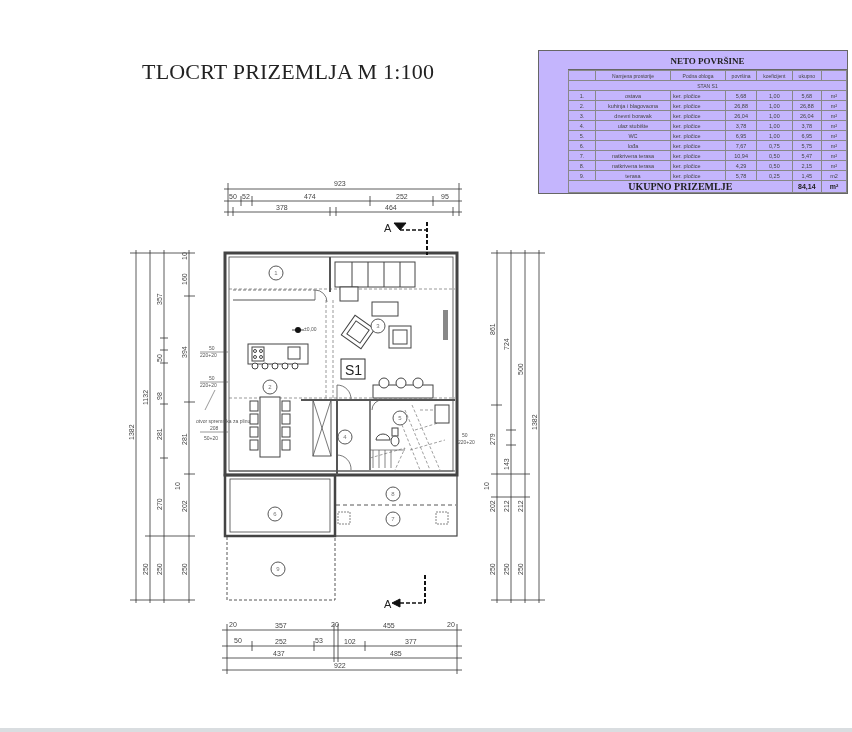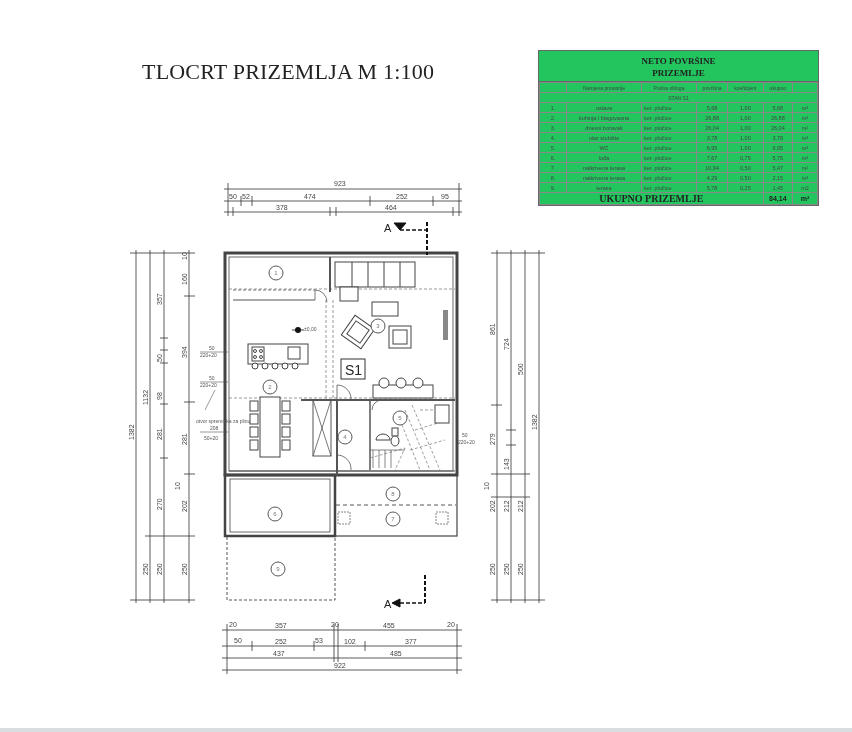--- a/index.html
+++ b/index.html
@@ -10,21 +10,21 @@
     color: #222;
   }
   .title {
     position: absolute; left: 142px; top: 44px;
     font-family: "Liberation Serif", serif;
     font-size: 22px; color: #222; letter-spacing: 0.2px; margin-top: 15px;
   }
   
   .area-table {
     position: absolute; left: 538px; top: 50px; width: 279px;
-    border: 1px solid #666; background: #22c55e;
+    border: 1px solid #666; background: #c4b5fd; padding-left: 29px;
   }
   .area-table .head {
     text-align: center; font-family: "Liberation Serif", serif; font-weight: bold;
     font-size: 9px; line-height: 12px; padding: 4px 0 2px 0; border-bottom: 1px solid #666;
   }
   .area-table table { border-collapse: collapse; width: 100%; font-size: 5.5px; color: #444; }
   .area-table td { border: 1px solid #888; height: 9px; padding: 0 2px; text-align: center; white-space: nowrap; }
   .area-table td.l { text-align: left; }
   .area-table tr.sub td { font-size: 5px; }
   .area-table tr.total td { font-family: "Liberation Serif", serif; font-weight: bold; font-size: 10px; height: 11px; color: #222; }
@@ -38,21 +38,20 @@
   }
 </style>
 </head>
 <body>
 
 <div class="title">TLOCRT PRIZEMLJA M 1:100</div>
 
 <div class="area-table">
   <div class="head">
     <div>NETO POVRŠINE</div>
-    <div>PRIZEMLJE</div>
   </div>
   <table>
     <tbody>
         <tr class="sub">
       <td style="width:22px"></td>
       <td style="width:70px">Namjena prostorije</td>
       <td style="width:50px">Podna obloga</td>
       <td>površina</td>
       <td>koeficijent</td>
       <td>ukupno</td>

